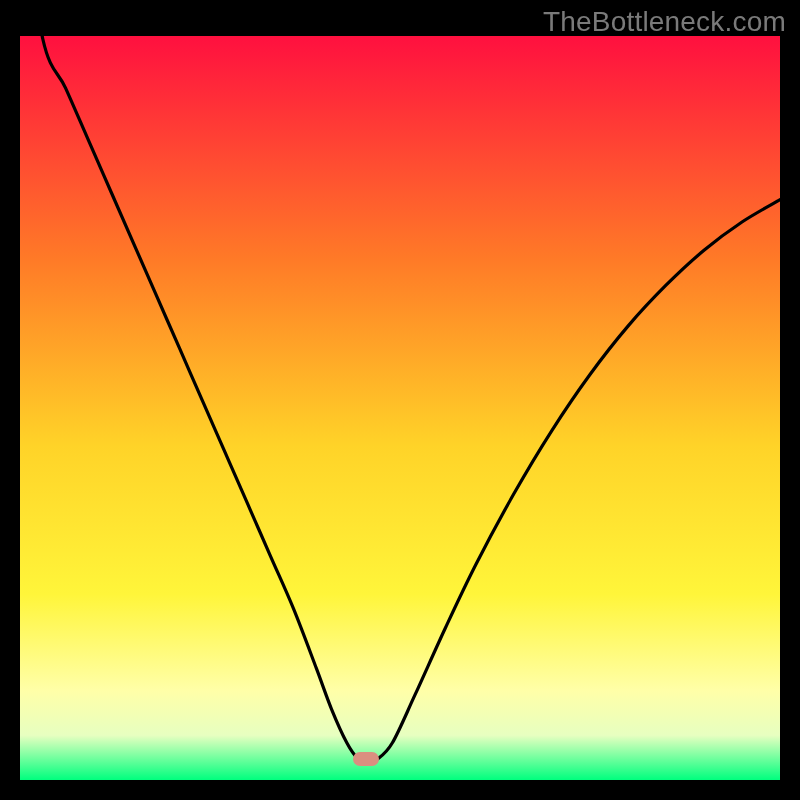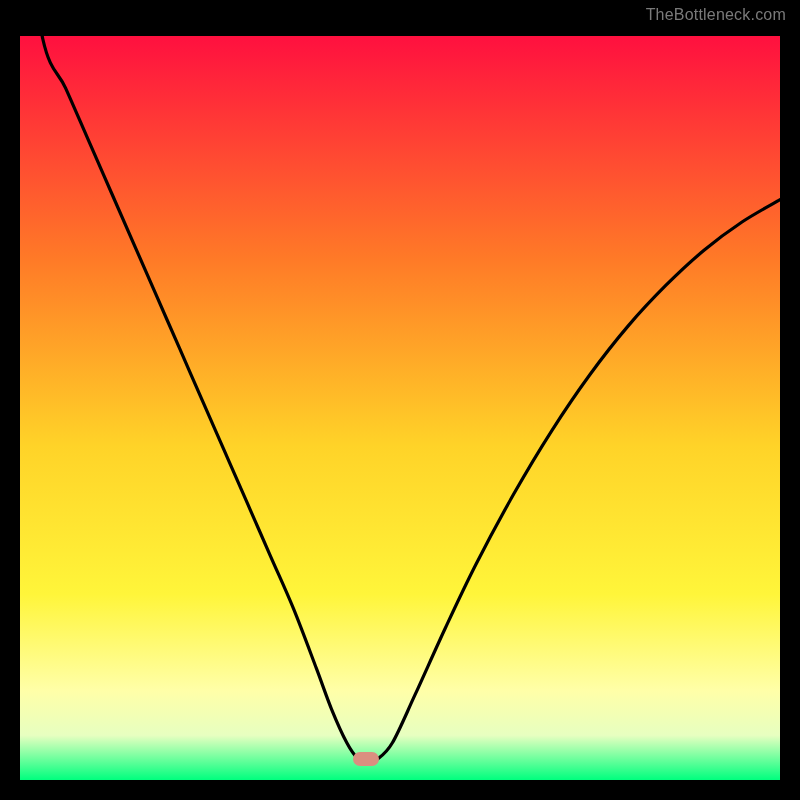--- a/index.html
+++ b/index.html
@@ -17,21 +17,21 @@
     top: 0;
     width: 800px;
     height: 800px;
     background: #000;
   }
   .watermark {
     position: absolute;
     top: 6px;
     right: 14px;
     color: #7a7a7a;
-    font-size: 16px;
+    font-size: 28px;
     font-weight: 400;
     letter-spacing: 0.2px;
     font-family: Arial, Helvetica, sans-serif;
   }
   .plot {
     position: absolute;
     left: 20px;
     top: 36px;
     width: 760px;
     height: 744px;

